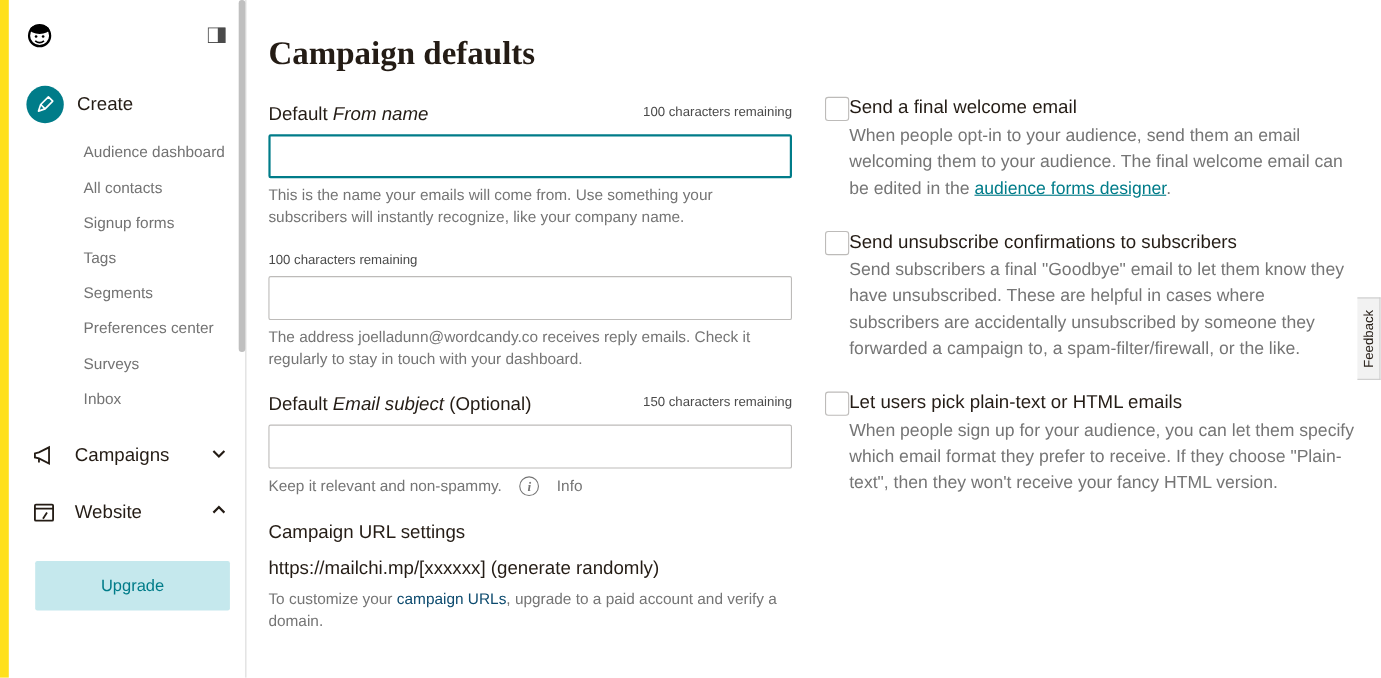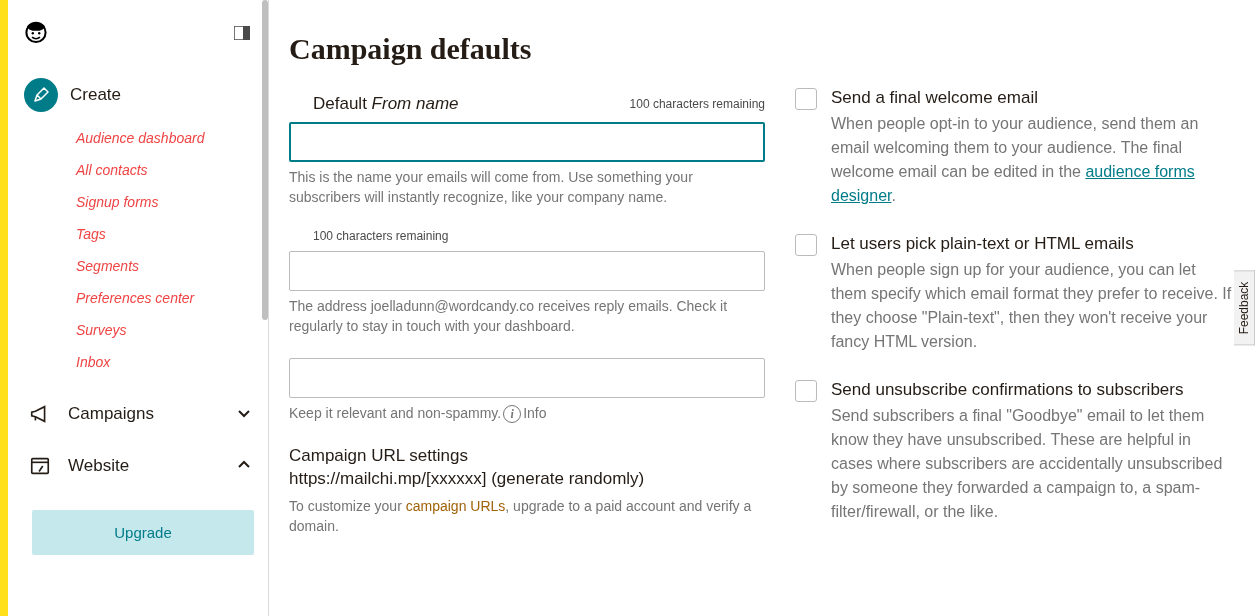--- a/index.html
+++ b/index.html
@@ -16,21 +16,21 @@
     height: 616px;
     position: relative;
   }
   .yellow-bar {
     width: 8px;
     background: #ffe01b;
     height: 100%;
     flex-shrink: 0;
   }
   .sidebar {
-    width: 261px;
+    width: 216px;
     border-right: 1px solid #d9d9d9;
     display: flex;
     flex-direction: column;
     position: relative;
     flex-shrink: 0;
   }
   .sidebar-scroll {
     position: absolute;
     right: 0;
     top: 0;
@@ -87,24 +87,23 @@
   .chev {
     width: 16px;
     height: 16px;
   }
   .subnav {
     padding-left: 58px;
     padding-bottom: 10px;
   }
   .subnav-item {
     font-size: 14px;
-    color: #ef4444;
+    color: #737373;
     padding: 8px 0;
     cursor: pointer;
-    font-style: italic;
   }
   .upgrade-wrap {
     margin: 18px 14px 0 14px;
   }
   .upgrade-btn {
     width: 100%;
     background: #c5e8ed;
     color: #007c89;
     border: none;
     border-radius: 2px;
@@ -132,23 +131,22 @@
     font-weight: 700;
     font-size: 30px;
     margin-bottom: 28px;
   }
   .field {
     margin-bottom: 22px;
   }
   .field-label-row {
     display: flex;
     justify-content: space-between;
-    align-items: center;
+    align-items: flex-start;
     margin-bottom: 8px;
-    margin-left: 24px;
   }
   .field-label {
     font-size: 17px;
     font-weight: 500;
   }
   .field-label .ital {
     font-style: italic;
   }
   .counter {
     font-size: 12px;
@@ -167,57 +165,57 @@
   }
   .help {
     font-size: 14px;
     color: #757575;
     margin-top: 6px;
     line-height: 1.4;
   }
   .help-inline {
     display: flex;
     align-items: center;
-    gap: 2px;
+    gap: 16px;
   }
   .info-circle {
     width: 18px;
     height: 18px;
     border: 1.5px solid #757575;
     border-radius: 50%;
     display: inline-flex;
     align-items: center;
     justify-content: center;
     font-style: italic;
     font-family: Georgia, serif;
     font-size: 12px;
     color: #757575;
     font-weight: bold;
   }
   .section-h {
     font-size: 17px;
     font-weight: 500;
+    margin-bottom: 10px;
   }
   .body-text {
     font-size: 17px;
     line-height: 1.5;
     margin-bottom: 6px;
   }
   .link {
     color: #007c89;
     text-decoration: underline;
     cursor: pointer;
   }
   .link-plain {
-    color: #a16207;
+    color: #0c4a6e;
     cursor: pointer;
   }
   .check-row {
     display: flex;
-    gap: 14px;
     margin-bottom: 26px;
   }
   .checkbox {
     width: 22px;
     height: 22px;
     border: 1px solid #bdbbb9;
     border-radius: 3px;
     flex-shrink: 0;
     cursor: pointer;
     background: #fff;
@@ -356,20 +354,26 @@
 
       <div class="field">
         <div class="field-label-row">
           <div class="counter">100 characters remaining</div>
         </div>
         <input class="text-input" type="text" value="" style="">
         <div class="help">The address joelladunn@wordcandy.co receives reply emails. Check it regularly to stay in touch with your dashboard.</div>
       </div>
 
       <div class="field">
+        <div class="field-label-row">
+          <div class="field-label">
+            <span>Default </span><span class="ital">Email subject</span><span> (Optional)</span>
+          </div>
+          <div class="counter">150 characters remaining</div>
+        </div>
         <input class="text-input" type="text" value="" style="">
         <div class="help help-inline">
           <span>Keep it relevant and non-spammy.</span>
           <span class="info-circle">i</span>
           <span>Info</span>
         </div>
       </div>
 
       <div class="field">
         <div class="section-h">Campaign URL settings</div>
@@ -387,29 +391,29 @@
           <div class="check-title">Send a final welcome email</div>
           <div class="check-desc">
             <span>When people opt-in to your audience, send them an email welcoming them to your audience. The final welcome email can be edited in the </span><span class="link">audience forms designer</span><span>.</span>
           </div>
         </div>
       </div>
 
       <div class="check-row">
         <div class="checkbox"></div>
         <div class="check-content">
-          <div class="check-title">Let users pick plain-text or HTML emails</div>
-          <div class="check-desc">When people sign up for your audience, you can let them specify which email format they prefer to receive. If they choose "Plain-text", then they won't receive your fancy HTML version.</div>
+          <div class="check-title">Send unsubscribe confirmations to subscribers</div>
+          <div class="check-desc">Send subscribers a final "Goodbye" email to let them know they have unsubscribed. These are helpful in cases where subscribers are accidentally unsubscribed by someone they forwarded a campaign to, a spam-filter/firewall, or the like.</div>
         </div>
       </div>
 
       <div class="check-row">
         <div class="checkbox"></div>
         <div class="check-content">
-          <div class="check-title">Send unsubscribe confirmations to subscribers</div>
-          <div class="check-desc">Send subscribers a final "Goodbye" email to let them know they have unsubscribed. These are helpful in cases where subscribers are accidentally unsubscribed by someone they forwarded a campaign to, a spam-filter/firewall, or the like.</div>
+          <div class="check-title">Let users pick plain-text or HTML emails</div>
+          <div class="check-desc">When people sign up for your audience, you can let them specify which email format they prefer to receive. If they choose "Plain-text", then they won't receive your fancy HTML version.</div>
         </div>
       </div>
     </div>
   </div>
 
   <div class="feedback-tab">Feedback</div>
 </div>
 
 </body></html>

